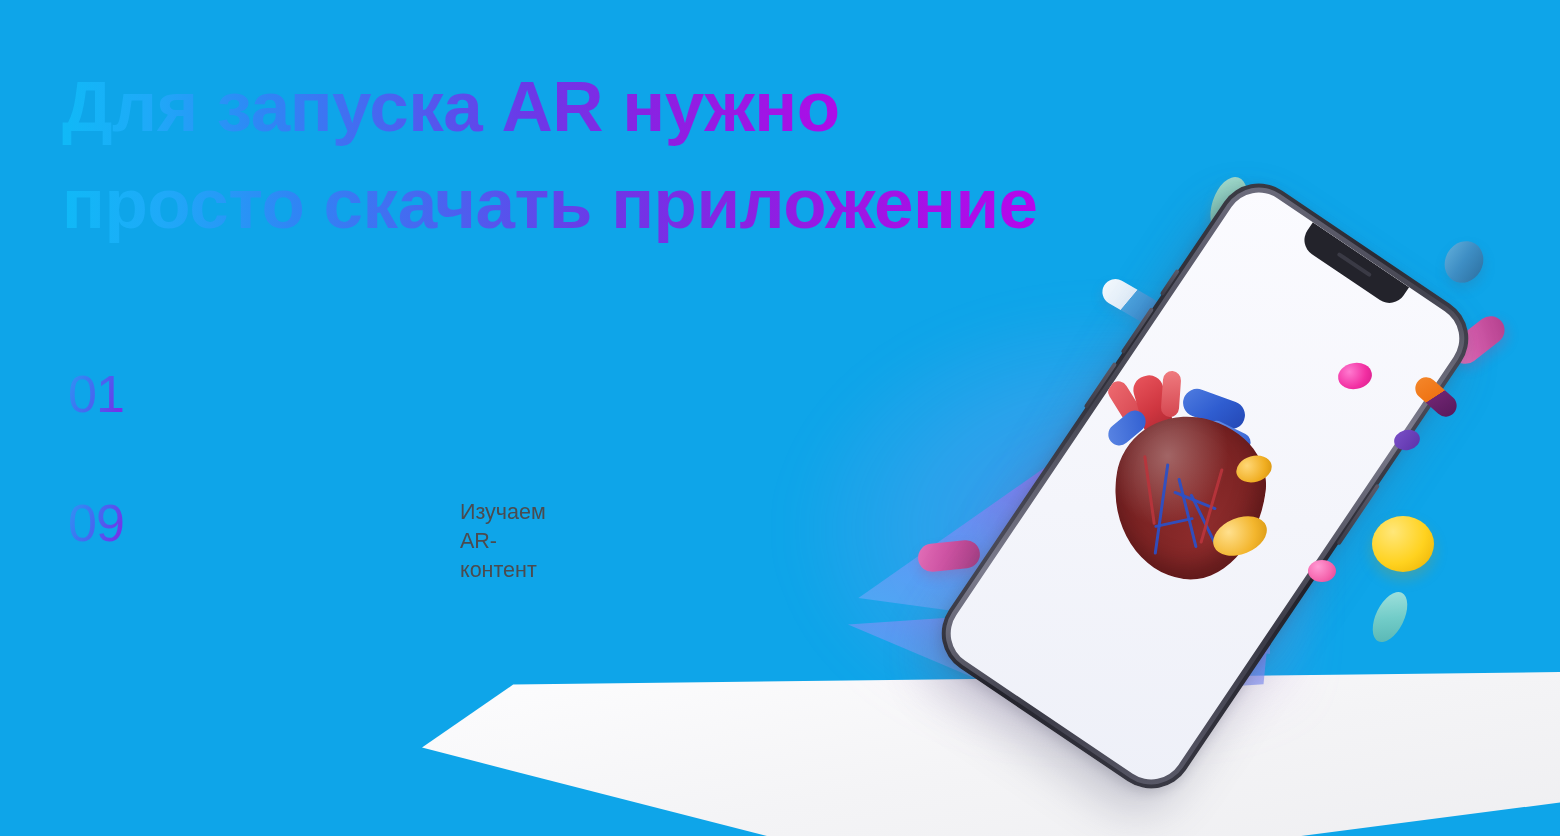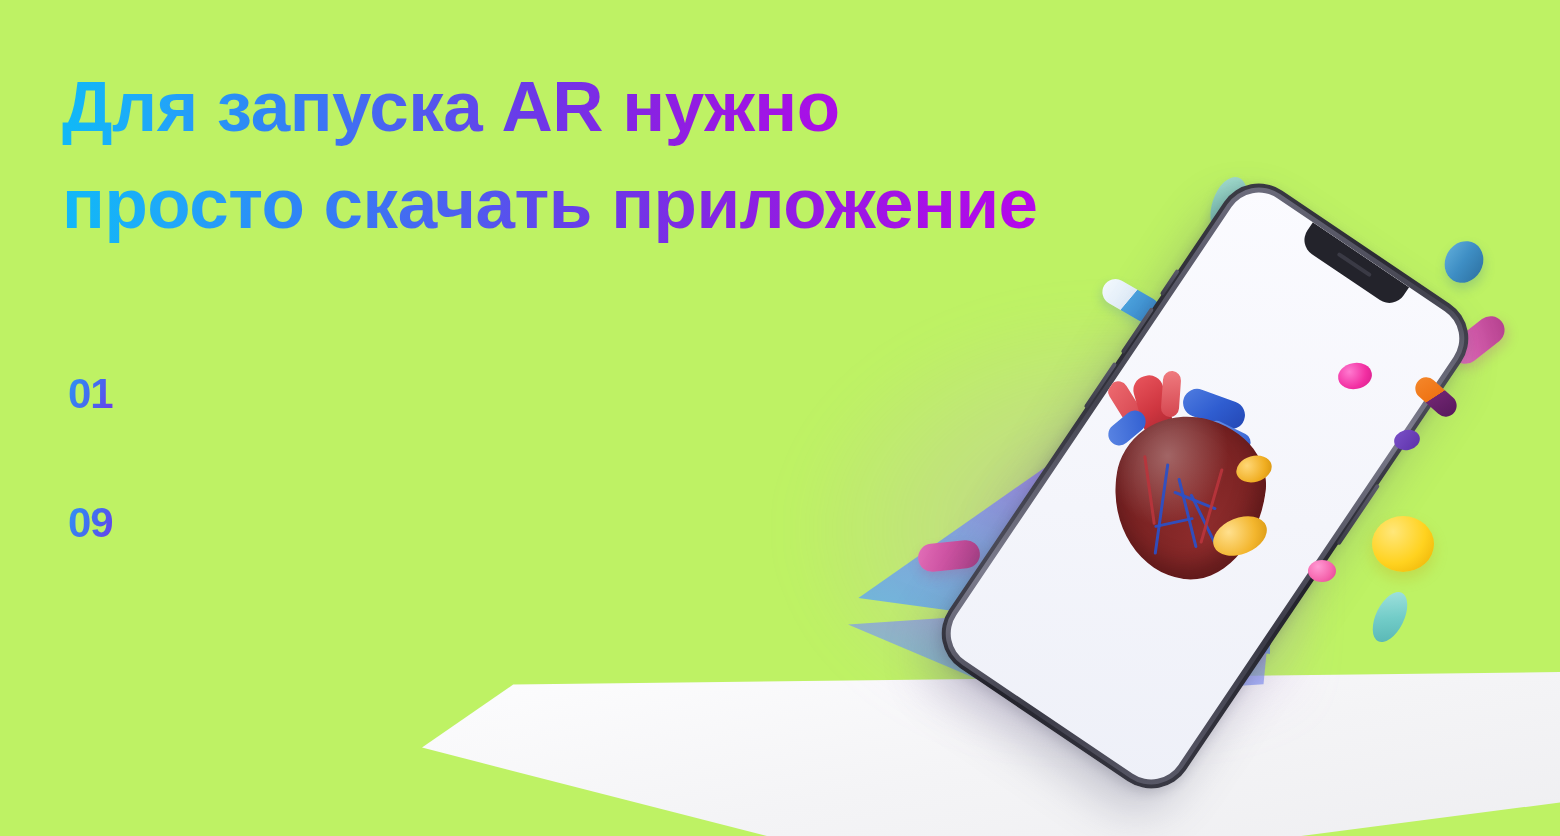--- a/index.html
+++ b/index.html
@@ -3,21 +3,21 @@
 <meta charset="utf-8">
 <title>AR промо</title>
 <style>
   * { margin:0; padding:0; box-sizing:border-box; }
   html,body{ background:#ffffff; }
   body{
     width:1560px; height:836px;
     font-family:"Liberation Sans","DejaVu Sans",sans-serif;
     overflow:hidden; position:relative;
   }
-  .stage{ position:absolute; inset:0; background:#bef264; overflow:hidden; }
+  .stage{ position:absolute; inset:0; background:#0ea5e9; overflow:hidden; }
 
   
   .headline{
     position:absolute; left:62px; top:58px; width:1260px;
     font-weight:bold; font-size:71px; line-height:97px;
     letter-spacing:-0.5px; white-space:nowrap;
   }
   .hl-line{ display:block; }
   .grad-text{
     background-image:linear-gradient(90deg,
@@ -27,21 +27,21 @@
     -webkit-background-clip:text; background-clip:text;
     -webkit-text-fill-color:transparent; color:transparent;
   }
   .hl-line.l1 .grad-text{ background-size:1000px 100%; background-position:0 0; }
   .hl-line.l2 .grad-text{ background-size:1155px 100%; background-position:0 0; }
 
   
   .steps{ position:absolute; left:0; top:0; }
   .step{ position:absolute; display:flex; align-items:flex-start; }
   .step .num{
-    font-weight:bold; font-size:42px; line-height:62px;
+    font-weight:normal; font-size:52px; line-height:62px;
     letter-spacing:-1px; margin-right:22px;
     background-image:linear-gradient(115deg,
         #2f9bf5 0%, #3a7cf2 22%, #4a63ef 40%,
         #7235e9 64%, #9c17e8 84%, #bb00f0 100%);
     -webkit-background-clip:text; background-clip:text;
     -webkit-text-fill-color:transparent; color:transparent;
   }
   .step .txt{
     font-size:21.5px; line-height:29px; color:#4b4b4f;
     font-weight:400; padding-top:6px; white-space:pre-line;
@@ -297,20 +297,22 @@
     </div>
 
     <div class="step" id="step-02">
       <div class="num">09</div>
     </div>
 
     <div class="step" id="step-03">
     </div>
 
     <div class="step" id="step-04">
+      <div class="txt">Изучаем
+AR-контент</div>
     </div>
 
   </div>
 
   <div class="illu">
 
     <div class="table-top">
       <div class="table-edge"></div>
       <div class="table-surface"></div>
 

